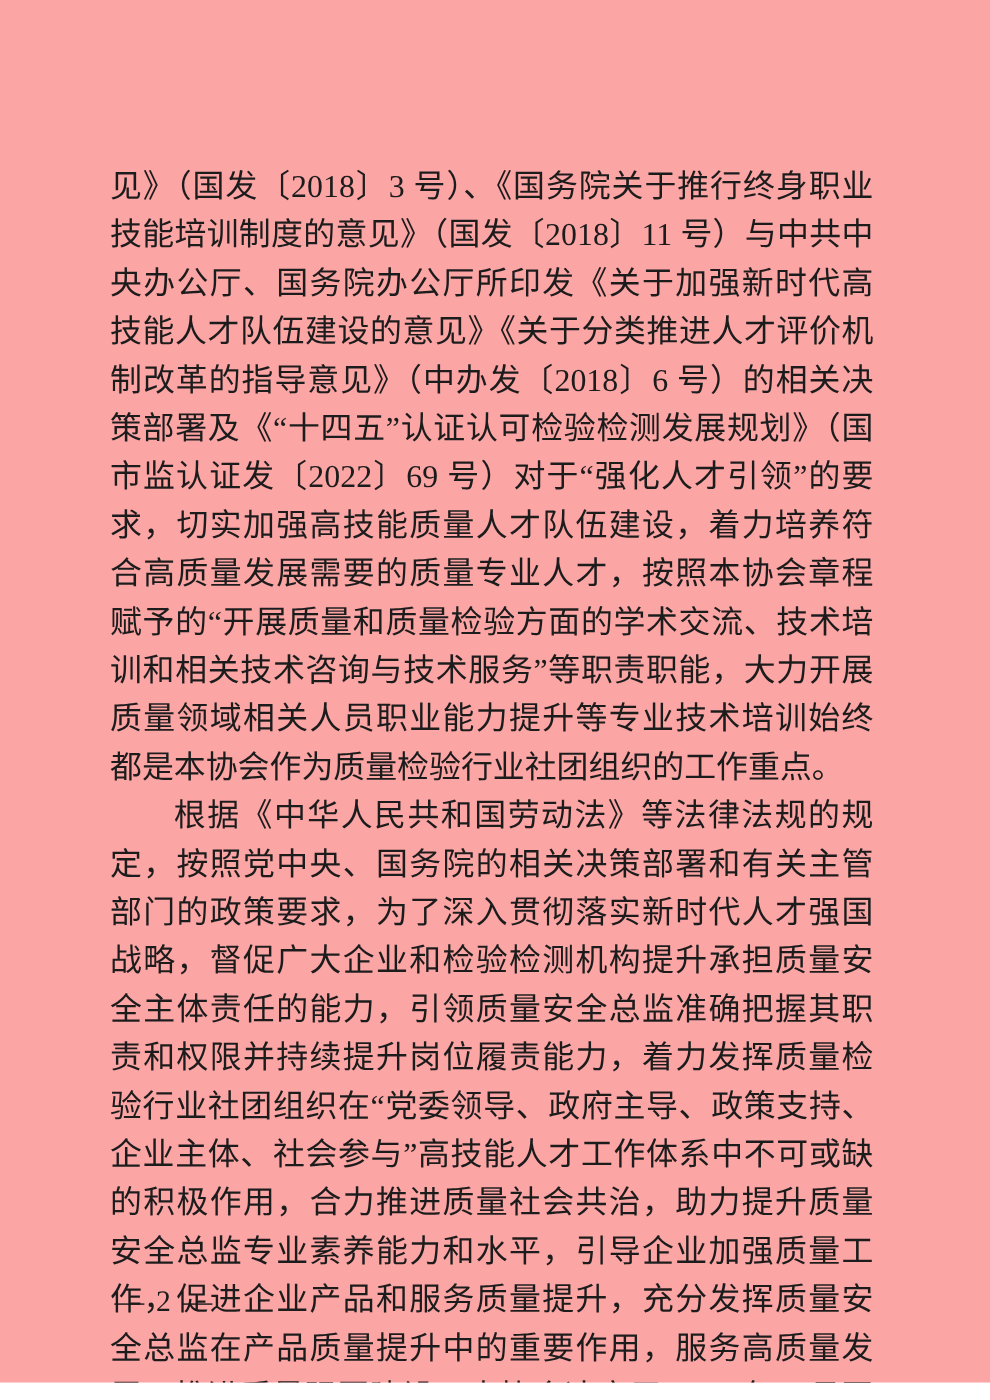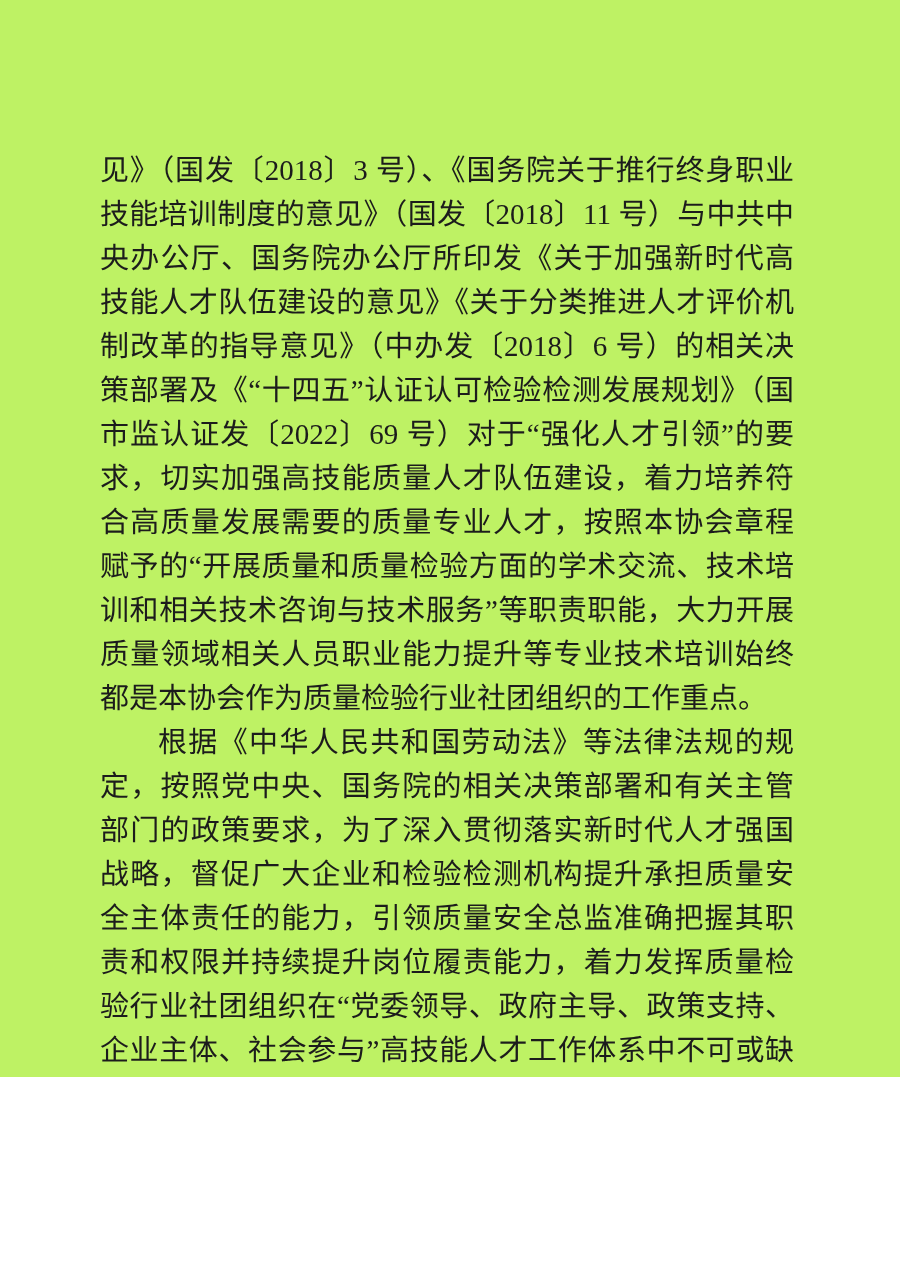--- a/index.html
+++ b/index.html
@@ -3,22 +3,22 @@
 <meta charset="utf-8">
 <style>
   html, body {
     margin: 0;
     padding: 0;
     background: #ffffff;
   }
   .page {
     position: relative;
     width: 900px;
-    height: 1077px;
-    background: #bef264;
+    height: 1257px;
+    background: #fca5a5;
     overflow: hidden;
     font-family: "Liberation Serif", "DejaVu Serif", serif;
   }
   .doc-body {
     position: absolute;
     left: 100px;
     top: 148px;
     width: 694px;
     font-size: 29px;
     line-height: 44px;

